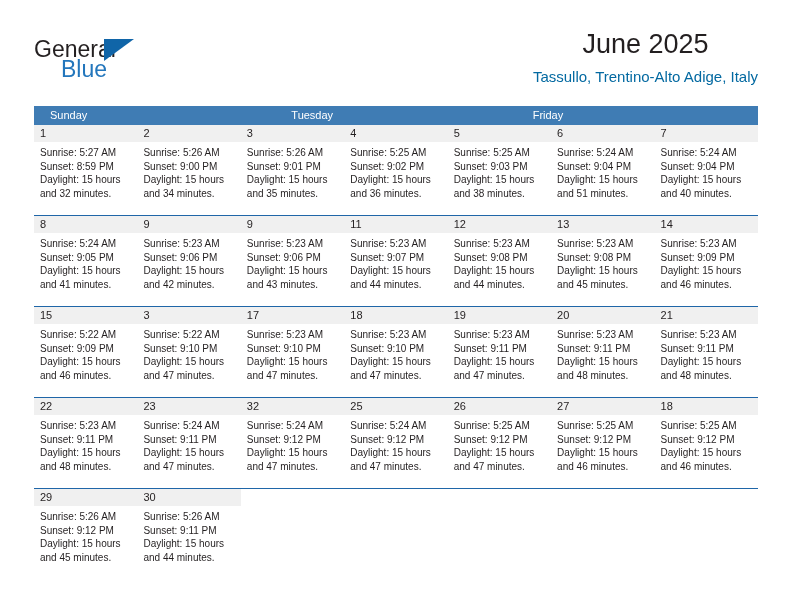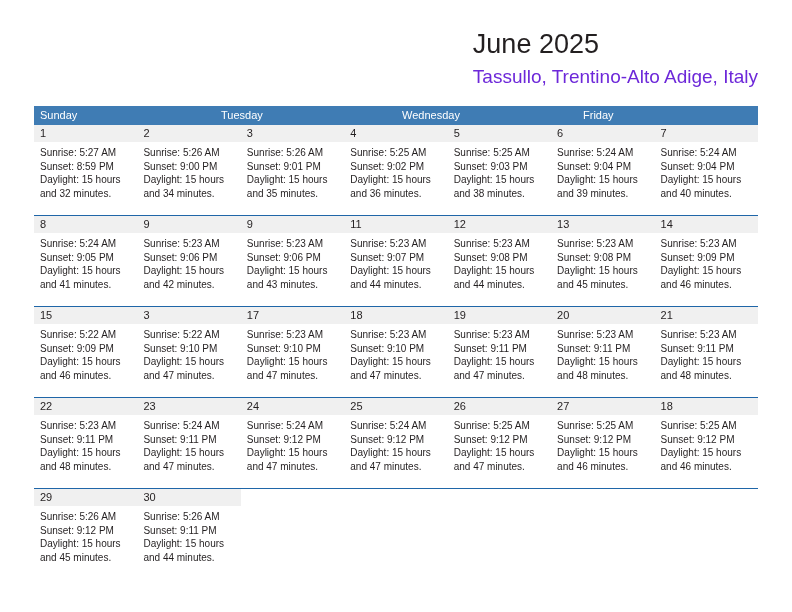--- a/index.html
+++ b/index.html
@@ -62,34 +62,34 @@
     width: 0;
     height: 0;
     border-left: 30px solid #1065a8;
     border-bottom: 22px solid transparent;
   }
 
   .title-block {
     position: absolute;
     right: 34px;
     top: 28px;
-    text-align: left;
+    text-align: center;
     margin-left: 31px;
   }
   .month-title {
     font-size: 27px;
     color: #231f20;
     font-weight: normal;
     line-height: 32px;
     white-space: nowrap;
   }
   .location {
     margin-top: 8px;
-    font-size: 19px;
-    color: #6d28d9;
+    font-size: 15px;
+    color: #0369a1;
     font-weight: normal;
     line-height: 18px;
     white-space: nowrap;
   }
 
   
   .calendar {
     position: absolute;
     left: 34px;
     top: 106px;
@@ -100,21 +100,21 @@
     display: flex;
     width: 100%;
     background: #3f7cb4;
     height: 19px;
   }
   .weekday {
     flex: 1 1 0;
     color: #ffffff;
     font-size: 11px;
     line-height: 19px;
-    padding-left: 6px;
+    padding-left: 16px;
     box-sizing: border-box;
     white-space: nowrap;
   }
 
   .week {
     display: flex;
     width: 100%;
     border-top: 1.5px solid #1f66a8;
     margin-top: 8px;
   }
@@ -155,34 +155,38 @@
     white-space: nowrap;
   }
 </style>
 </head>
 <body>
 
 <div class="page">
 
   <div class="header">
 
+    <div class="logo">
+      <span class="logo-general">General</span>
+      <span class="logo-tri"></span>
+      <span class="logo-blue">Blue</span>
+    </div>
 
     <div class="title-block">
       <div class="month-title">June 2025</div>
       <div class="location">Tassullo, Trentino-Alto Adige, Italy</div>
     </div>
 
   </div>
 
   <div class="calendar">
 
     <div class="weekdays">
       <div class="weekday">Sunday</div>
       <div class="weekday">Tuesday</div>
-      <div class="weekday">Wednesday</div>
       <div class="weekday">Friday</div>
     </div>
 
     <div id="weeks-container">
         <div class="week">
           <div class="daycell filled">
             <div class="daynum">1</div>
             <div class="dayinfo">
               <div>Sunrise: 5:27 AM</div>
               <div>Sunset: 8:59 PM</div>
@@ -225,21 +229,21 @@
               <div>Daylight: 15 hours</div>
               <div>and 38 minutes.</div>
             </div>
           </div>
           <div class="daycell filled">
             <div class="daynum">6</div>
             <div class="dayinfo">
               <div>Sunrise: 5:24 AM</div>
               <div>Sunset: 9:04 PM</div>
               <div>Daylight: 15 hours</div>
-              <div>and 39 minutes.</div>
+              <div>and 51 minutes.</div>
             </div>
           </div>
           <div class="daycell filled">
             <div class="daynum">7</div>
             <div class="dayinfo">
               <div>Sunrise: 5:24 AM</div>
               <div>Sunset: 9:04 PM</div>
               <div>Daylight: 15 hours</div>
               <div>and 40 minutes.</div>
             </div>
@@ -388,21 +392,21 @@
           <div class="daycell filled">
             <div class="daynum">23</div>
             <div class="dayinfo">
               <div>Sunrise: 5:24 AM</div>
               <div>Sunset: 9:11 PM</div>
               <div>Daylight: 15 hours</div>
               <div>and 47 minutes.</div>
             </div>
           </div>
           <div class="daycell filled">
-            <div class="daynum">24</div>
+            <div class="daynum">32</div>
             <div class="dayinfo">
               <div>Sunrise: 5:24 AM</div>
               <div>Sunset: 9:12 PM</div>
               <div>Daylight: 15 hours</div>
               <div>and 47 minutes.</div>
             </div>
           </div>
           <div class="daycell filled">
             <div class="daynum">25</div>
             <div class="dayinfo">

